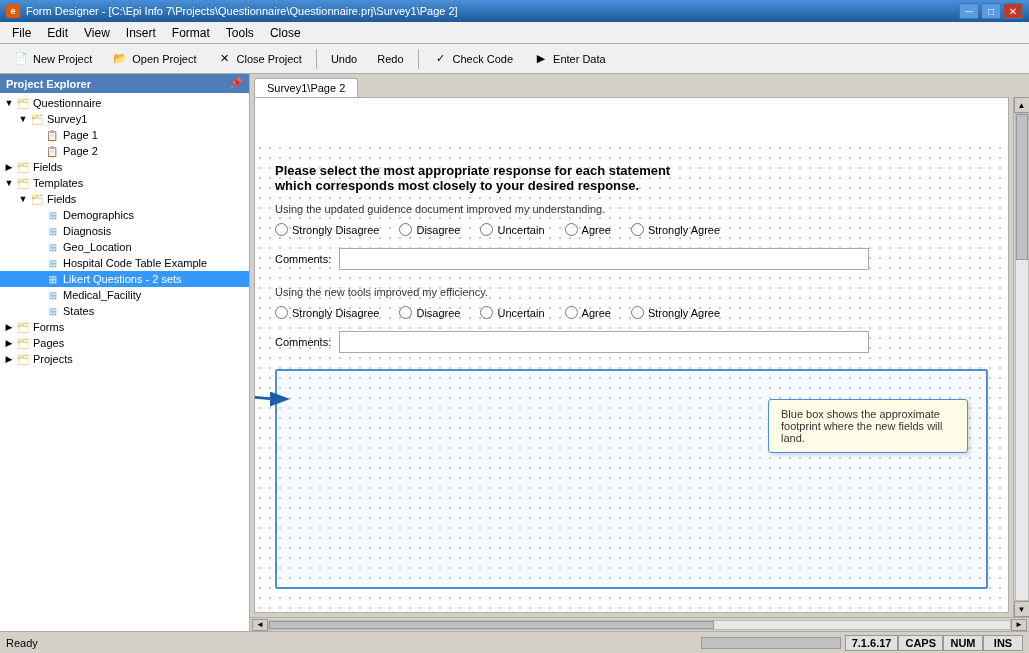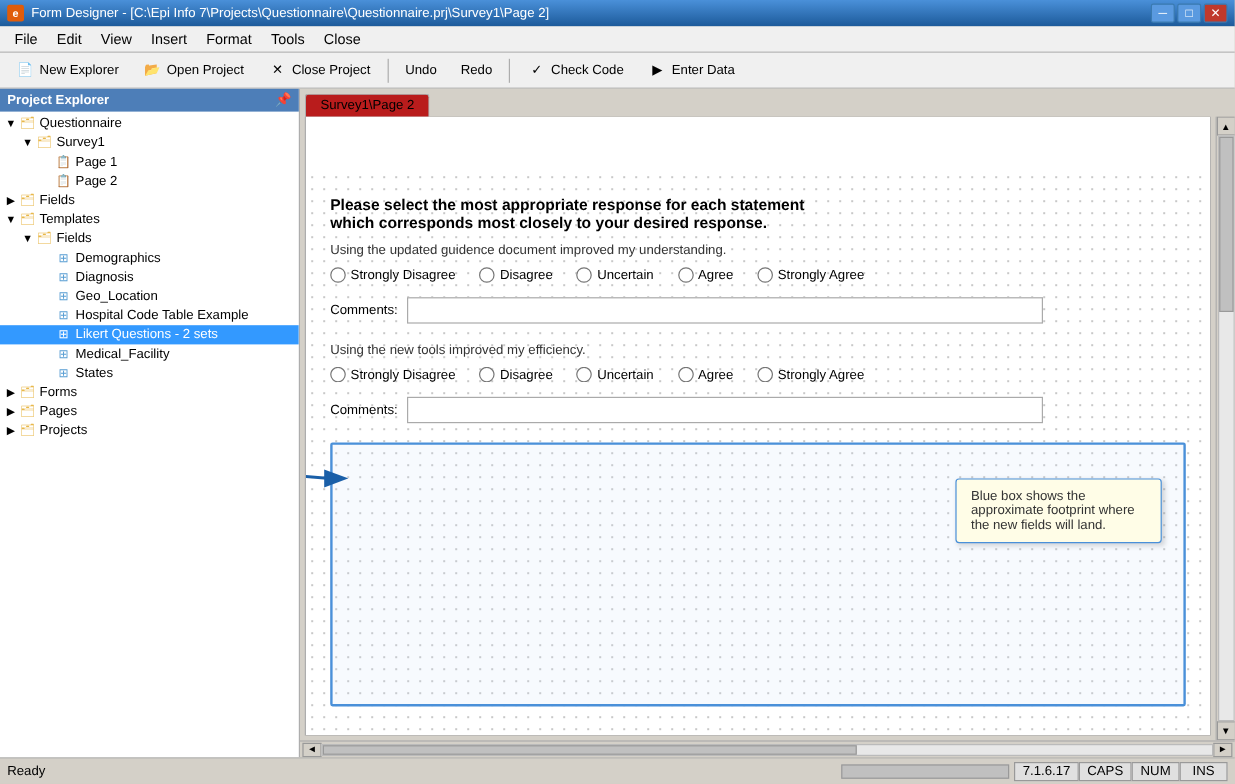--- a/index.html
+++ b/index.html
@@ -150,21 +150,21 @@
     }
     .tab {
       padding: 3px 12px;
       background: #f0f0f0;
       border: 1px solid #adadad;
       border-bottom: none;
       border-radius: 3px 3px 0 0;
       font-size: 11px;
       cursor: pointer;
     }
-    .tab.active { background: #b91c1c; border-bottom: 1px solid white; margin-bottom: -1px; }
+    .tab.active { background: #ffffff; border-bottom: 1px solid white; margin-bottom: -1px; }
 
     .form-canvas {
       flex: 1;
       background: white;
       margin: 0 4px 4px 4px;
       border: 1px solid #adadad;
       overflow: auto;
       position: relative;
     }
     .form-inner {
@@ -255,21 +255,21 @@
       height: 22px;
       background: #d4d0c8;
       border-top: 1px solid #adadad;
       display: flex;
       align-items: center;
       padding: 0 6px;
       font-size: 11px;
       justify-content: space-between;
     }
     .status-left { display: flex; align-items: flex-start; gap: 8px; }
-    .status-right { display: flex; align-items: center; }
+    .status-right { display: flex; align-items: center; font-weight: bold; }
     .status-badge {
       padding: 1px 6px;
       border: 1px solid #999;
       background: #e0e0e0;
       font-size: 11px;
       min-width: 40px;
       text-align: center;
     }
     .status-indicator {
       width: 140px;
@@ -362,21 +362,21 @@
   <span class="menu-item">View</span>
   <span class="menu-item">Insert</span>
   <span class="menu-item">Format</span>
   <span class="menu-item">Tools</span>
   <span class="menu-item">Close</span>
 </div>
 
 <div class="toolbar">
   <button class="toolbar-btn">
     <span class="toolbar-btn-icon">📄</span>
-    <span>New Explorer</span>
+    <span>New Project</span>
   </button>
   <button class="toolbar-btn">
     <span class="toolbar-btn-icon">📂</span>
     <span>Open Project</span>
   </button>
   <button class="toolbar-btn">
     <span class="toolbar-btn-icon">✕</span>
     <span>Close Project</span>
   </button>
   <div class="toolbar-separator"></div>
@@ -604,21 +604,21 @@
 
             <svg class="arrow-overlay" style="position:absolute; left:-280px; top:-90px; width:310px; height:160px; overflow:visible; pointer-events:none;">
               <defs>
                 <marker id="arrowhead" markerWidth="8" markerHeight="8" refX="6" refY="3" orient="auto">
                   <path d="M0,0 L0,6 L8,3 z" fill="#1a5fa8"></path>
                 </marker>
               </defs>
               <path d="M 50 20 C 100 20 150 120 290 120" stroke="#1a5fa8" stroke-width="2.5" fill="none" marker-end="url(#arrowhead)" stroke-dasharray="none"></path>
             </svg>
 
-            <div class="tooltip-box" style="position:absolute; right:20px; top:30px; width:172px;">
+            <div class="tooltip-box" style="position:absolute; right:20px; top:30px; width:200px;">
               <span>Blue box shows the approximate footprint where the new fields will land.</span>
             </div>
           </div>
 
         </div>
       </div>
 
       <div class="vertical-scroll">
         <div class="vscroll-btn">▲</div>
         <div class="vscroll-track">

